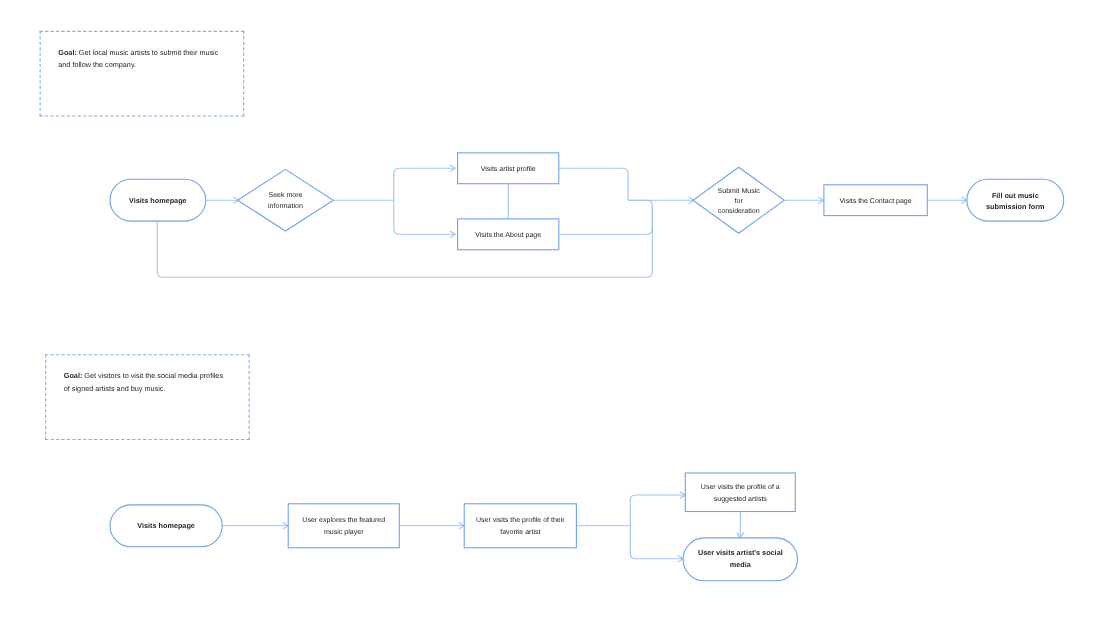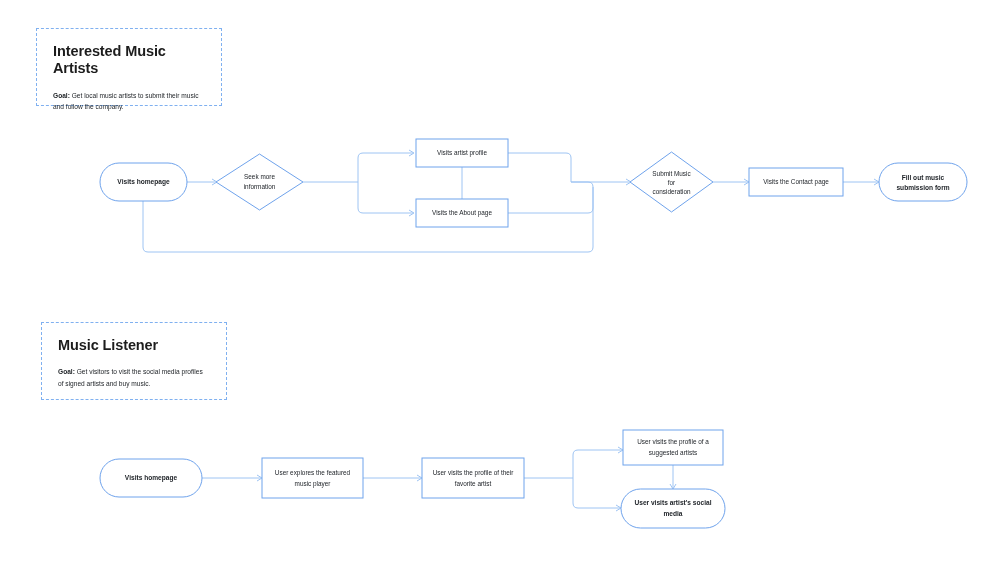--- a/index.html
+++ b/index.html
@@ -67,26 +67,24 @@
   }
   .node-text.bold {
     font-weight: bold;
     font-size: 6.6px;
   }
 </style>
 </head>
 <body>
 
 <div class="persona-card" style="left:36px; top:28px; width:186px; height:78px;">
-  <div class="persona-title">Interested Music Artists</div>
   <p class="persona-goal"><b>Goal:</b><span> Get local music artists to submit their music and follow the company.</span></p>
 </div>
 
 <div class="persona-card" style="left:41px; top:322px; width:186px; height:78px;">
-  <div class="persona-title">Music Listener</div>
   <p class="persona-goal"><b>Goal:</b><span> Get visitors to visit the social media profiles of signed artists and buy music.</span></p>
 </div>
 
 <svg class="flow" viewBox="0 0 1000 561">
 
   <path class="edge" d="M187,182 L216,182"></path>
   <path class="edge" d="M212,179 L217,182 L212,185"></path>
 
   <path class="edge" d="M303,182 L358,182"></path>
   <path class="edge" d="M358,182 L358,158 Q358,153 363,153 L413,153"></path>

